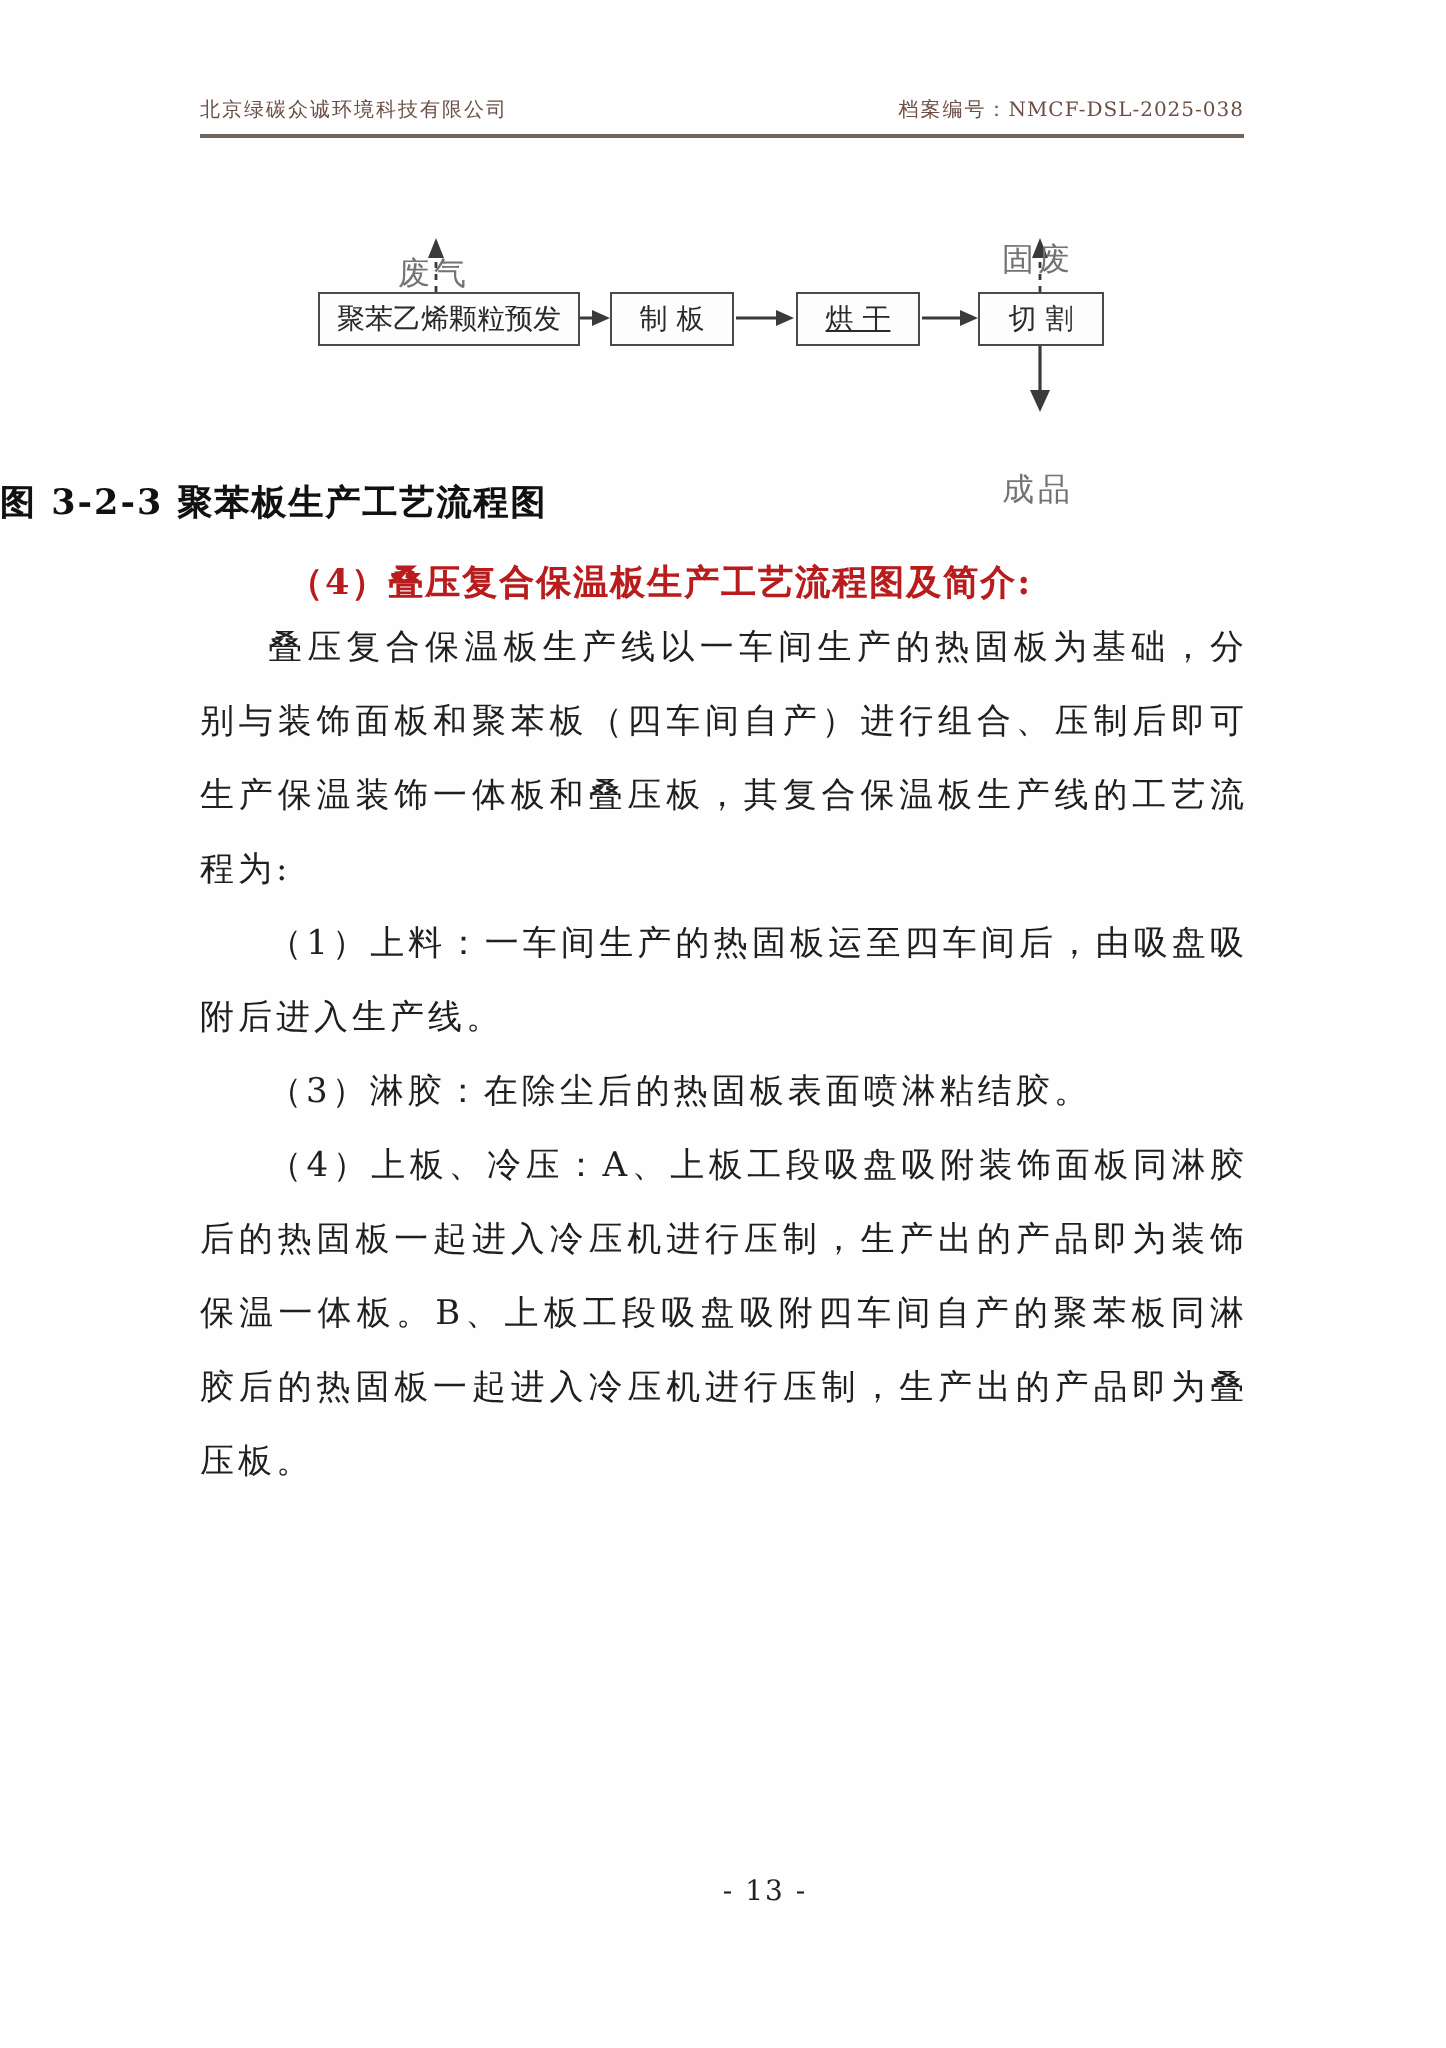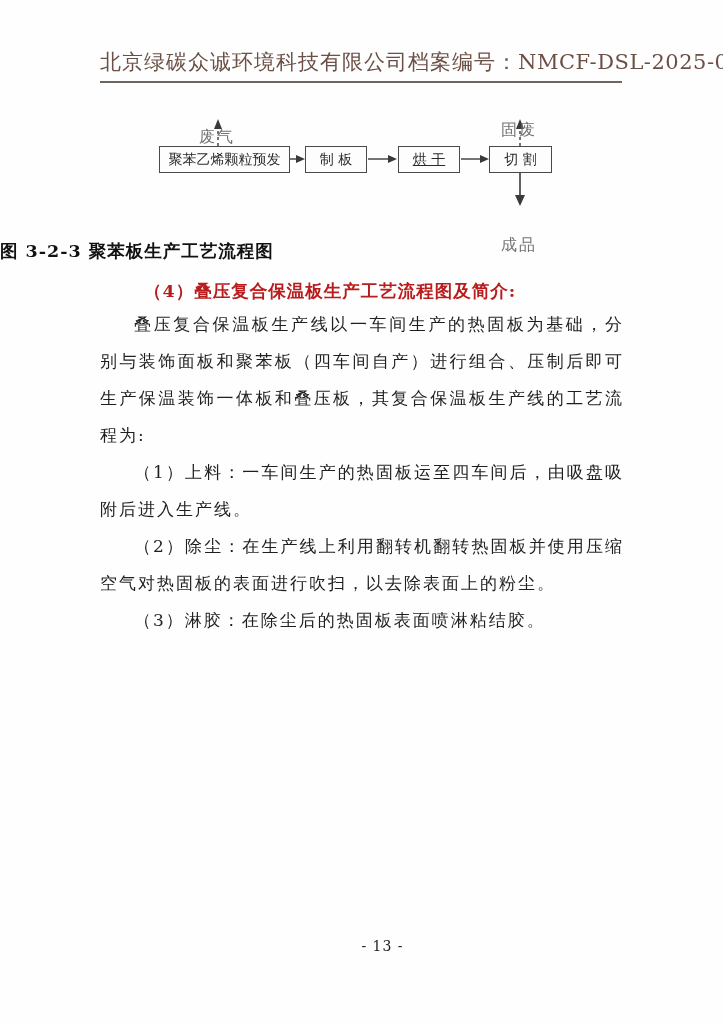--- a/index.html
+++ b/index.html
@@ -18,21 +18,21 @@
   .header {
     position: absolute;
     top: 48px;
     left: 100px;
     width: 522px;
     display: flex;
     justify-content: space-between;
     align-items: flex-end;
     padding-bottom: 5px;
     border-bottom: 2px solid #6e655f;
-    font-size: 21px;
+    font-size: 10px;
     color: #6b4f45;
     letter-spacing: 1px;
     white-space: nowrap;
   }
   .header .doc-no-value { margin-left: 0; letter-spacing: 0.5px; }
 
   
   .diagram {
     position: absolute;
     top: 88px;
@@ -159,19 +159,19 @@
     <div class="flow-box" style="left:489px; width:63px;">切 割</div>
   </div>
 
   <div class="caption">图 3-2-3 聚苯板生产工艺流程图</div>
 
   <div class="section-heading">（4）叠压复合保温板生产工艺流程图及简介:</div>
 
   <div class="body-text">
     <p>叠压复合保温板生产线以一车间生产的热固板为基础，分别与装饰面板和聚苯板（四车间自产）进行组合、压制后即可生产保温装饰一体板和叠压板，其复合保温板生产线的工艺流程为:</p>
     <p>（1）上料：一车间生产的热固板运至四车间后，由吸盘吸附后进入生产线。</p>
-    <p>（2）除尘：在生产线上利用翻转机翻转热固板并使用压缩空气对热固板的表面进行吹扫，以去除表面上的粉尘。</p>
     <p>（3）淋胶：在除尘后的热固板表面喷淋粘结胶。</p>
+    <p>（4）上板、冷压：A、上板工段吸盘吸附装饰面板同淋胶后的热固板一起进入冷压机进行压制，生产出的产品即为装饰保温一体板。B、上板工段吸盘吸附四车间自产的聚苯板同淋胶后的热固板一起进入冷压机进行压制，生产出的产品即为叠压板。</p>
   </div>
 
   <div class="footer">- 13 -</div>
 
 </div>
 
 </body></html>

